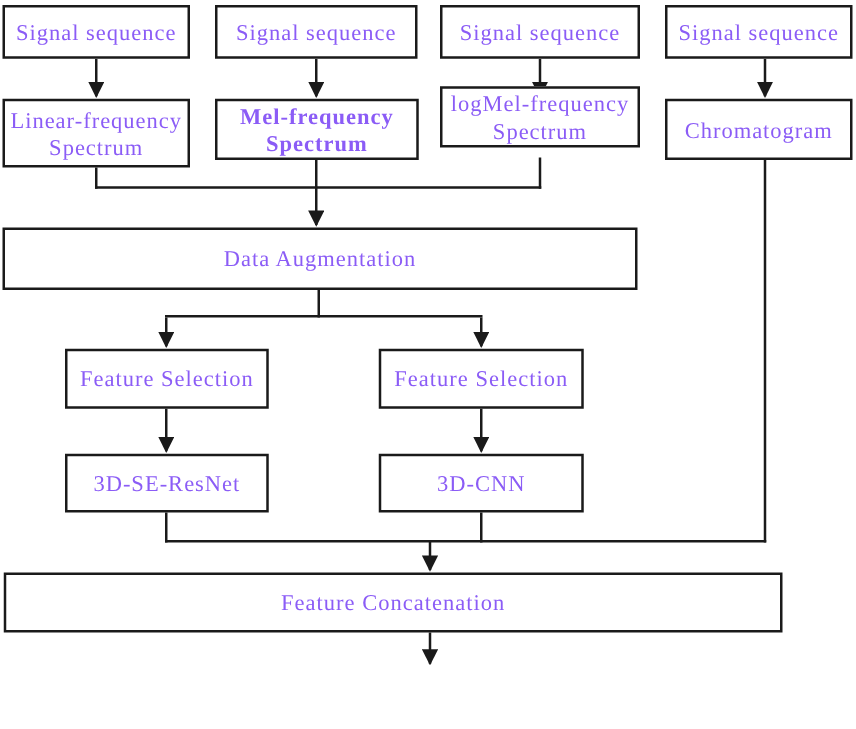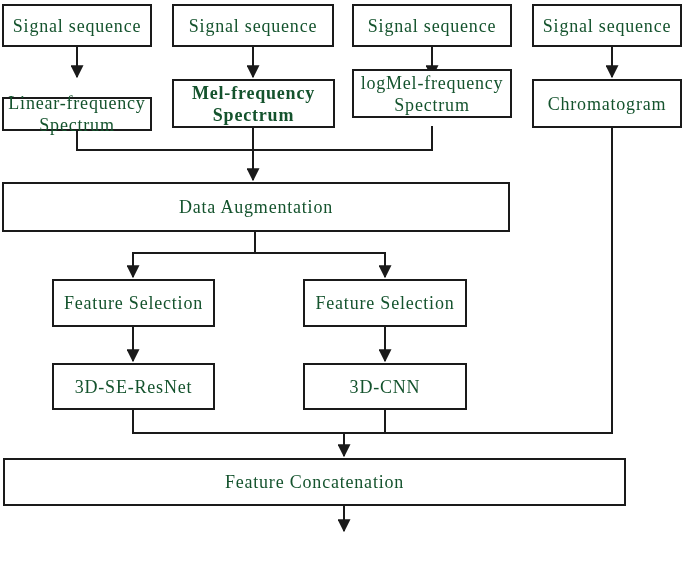--- a/index.html
+++ b/index.html
@@ -22,21 +22,21 @@
   }
   .node {
     position: absolute;
     box-sizing: border-box;
     border: 2px solid #1a1a1a;
     background: #ffffff;
     display: flex;
     align-items: center;
     justify-content: center;
     text-align: center;
-    color: #14532d;
+    color: #8b5cf6;
     font-size: 18px;
     letter-spacing: 0.8px;
     line-height: 22px;
   }
   .node .lbl { white-space: pre-line; }
 </style>
 </head>
 <body>
 
 <div class="canvas">
@@ -81,21 +81,21 @@
   <div class="node" style="left:172px; top:4px; width:162px; height:43px;">
     <span class="lbl">Signal sequence</span>
   </div>
   <div class="node" style="left:352px; top:4px; width:160px; height:43px;">
     <span class="lbl">Signal sequence</span>
   </div>
   <div class="node" style="left:532px; top:4px; width:150px; height:43px;">
     <span class="lbl">Signal sequence</span>
   </div>
 
-  <div class="node" style="left:2px; top:79px; width:150px; height:34px;margin-top:18px;">
+  <div class="node" style="left:2px; top:79px; width:150px; height:55px;">
     <span class="lbl">Linear-frequency
 Spectrum</span>
   </div>
   <div class="node" style="left:172px; top:79px; width:163px; height:49px;font-weight:bold;">
     <span class="lbl">Mel-frequency
 Spectrum</span>
   </div>
   <div class="node" style="left:352px; top:69px; width:160px; height:49px;">
     <span class="lbl">logMel-frequency
 Spectrum</span>

